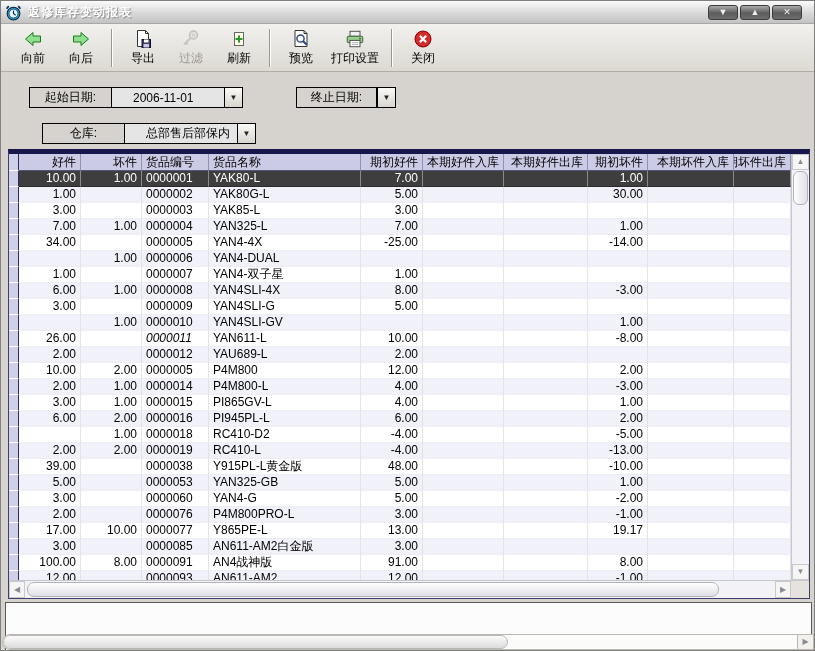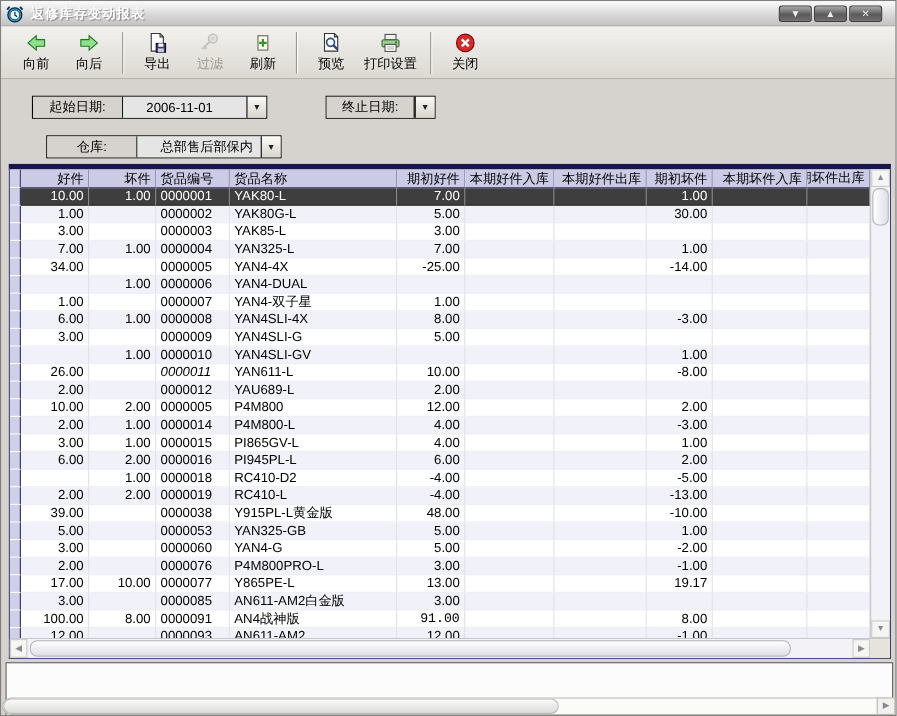--- a/index.html
+++ b/index.html
@@ -534,21 +534,21 @@
               <div class="cell d-cell al-r" style="width: 60px;"></div>
               <div class="cell d-cell al-r" style="width: 86px;"></div>
               <div class="cell d-cell al-r" style="width: 57px;"></div>
             </div>
             <div class="grid-row">
               <div class="cell sel-cell"></div>
               <div class="cell d-cell al-r" style="width: 62px;">100.00</div>
               <div class="cell d-cell al-r" style="width: 61px;">8.00</div>
               <div class="cell d-cell" style="width: 67px;">0000091</div>
               <div class="cell d-cell" style="width: 152px;">AN4战神版</div>
-              <div class="cell d-cell al-r" style="width: 62px; font-family: Liberation Mono, monospace;">91.00</div>
+              <div class="cell d-cell al-r" style="width: 62px;">91.00</div>
               <div class="cell d-cell al-r" style="width: 81px;"></div>
               <div class="cell d-cell al-r" style="width: 84px;"></div>
               <div class="cell d-cell al-r" style="width: 60px;">8.00</div>
               <div class="cell d-cell al-r" style="width: 86px;"></div>
               <div class="cell d-cell al-r" style="width: 57px;"></div>
             </div>
             <div class="grid-row alt">
               <div class="cell sel-cell"></div>
               <div class="cell d-cell al-r" style="width: 62px;">12.00</div>
               <div class="cell d-cell al-r" style="width: 61px;"></div>

